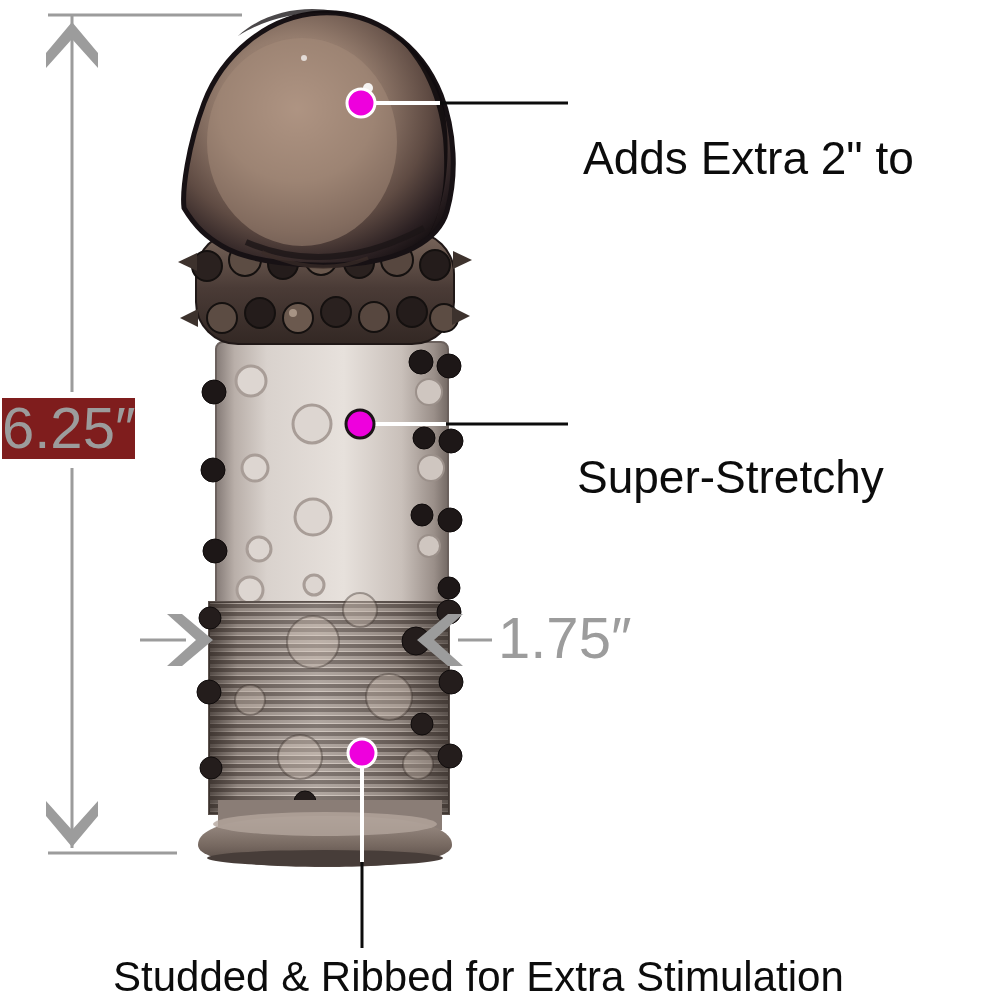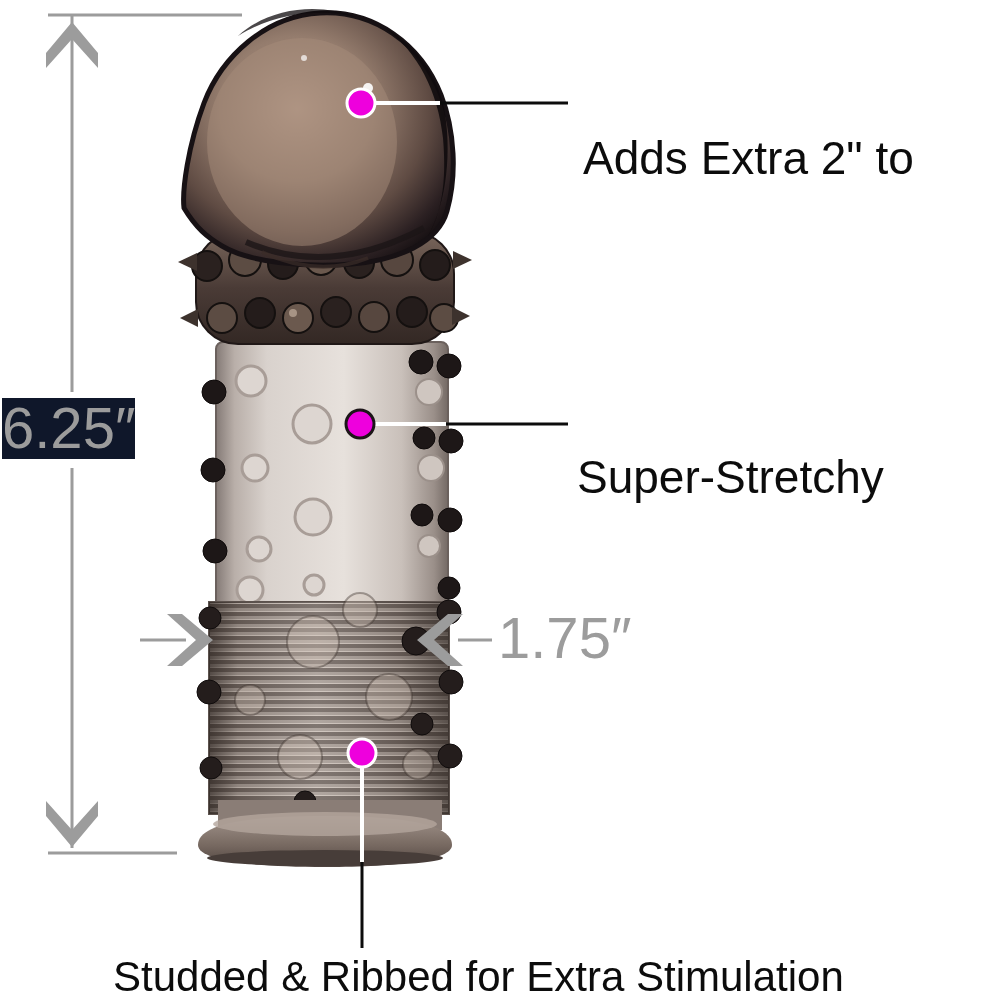--- a/index.html
+++ b/index.html
@@ -2,21 +2,21 @@
 <html><head>
 <meta charset="utf-8">
 <style>
   html,body { margin:0; padding:0; background:#fff; }
   .stage {
     position:relative; width:1001px; height:1001px; background:#ffffff;
     font-family:"Liberation Sans", sans-serif; overflow:hidden;
   }
   .stage svg { position:absolute; left:0; top:0; }
   .label { position:absolute; white-space:pre; }
-  .measure-label { font-size:58px; color:#9c9c9c; background:#0f172a; line-height:1.05; }
+  .measure-label { font-size:58px; color:#9c9c9c; background:#7f1d1d; line-height:1.05; }
   .len-label { left:2px; top:398px; }
   .wid-label { left:498px; top:608px; background:transparent; }
   .callout-label { font-size:46px; line-height:51px; color:#0c0c0c; }
   .extension-label { left:583px; top:31px; }
   .material-label { left:577px; top:350px; }
   .texture-label { left:113px; top:951px; font-size:42px; }
 </style>
 </head>
 <body>
 

